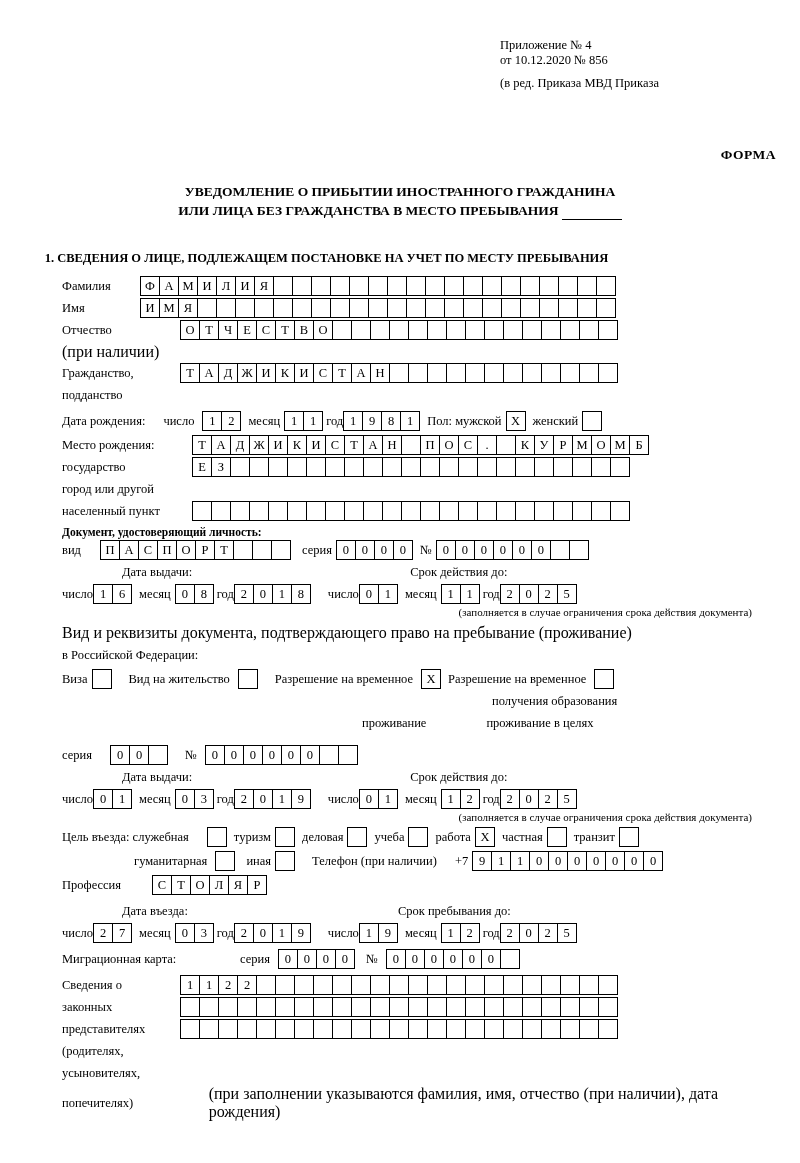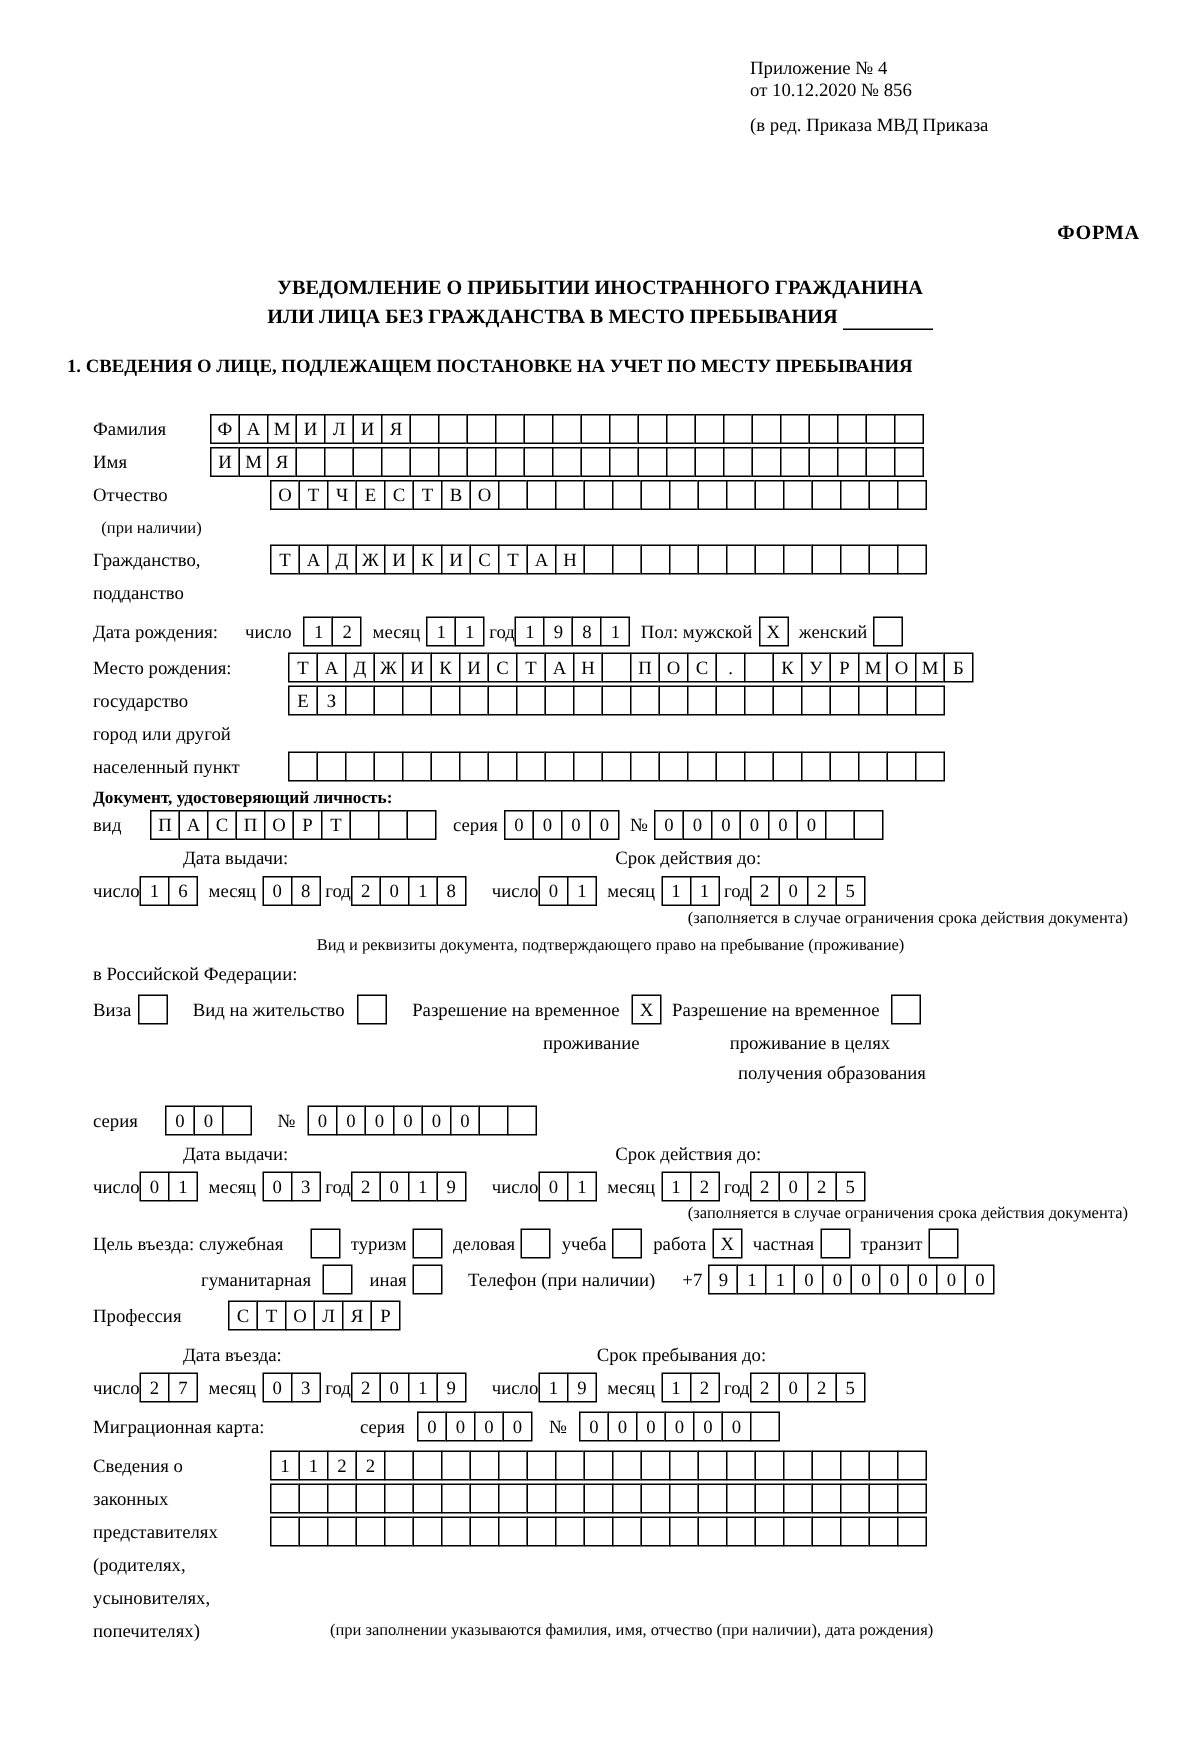--- a/index.html
+++ b/index.html
@@ -26,21 +26,21 @@
     right:40px;
     width:260px;
     font-size:12.5px;
     line-height:15px;
     text-align:left;
   }
   .hdr .gap{height:8px;}
   .forma{
     position:absolute;
     top:147px;
-    right:40px;
+    right:24px;
     font-size:13.5px;
     font-weight:bold;
     letter-spacing:.5px;
     margin-left:43px;
   }
 
   .title{
     position:absolute;
     top:182px;
     left:0;
@@ -53,21 +53,21 @@
   .title .ul{
     display:inline-block;
     width:60px;
     border-bottom:1px solid #000;
     vertical-align:bottom;
     height:13px;
   }
 
   .section1{
     position:absolute;
-    top:237px;
+    top:251px;
     left:0;
     width:653px;
     text-align:center;
     font-size:12.5px;
     font-weight:bold;
   }
 
   
   .body{
     position:absolute;
@@ -112,21 +112,21 @@
   }
 
   .docline{
     text-align:left;
     font-weight:bold;
     font-size:11.5px;
     margin-top:5px;
     margin-bottom:2px;
   }
 
-  .mini{font-size:11px;text-align:center;}
+  .mini{font-size:16px;}
 </style>
 </head>
 <body>
 
 <div class="page">
 
   <div class="hdr">
     <div>Приложение № 4</div>
     <div>от 10.12.2020 № 856</div>
     <div class="gap"></div>
@@ -510,29 +510,29 @@
       <div class="boxes" id="temp-res-box">
           <div class="bx">Х</div>
         </div>
       <div class="sp8"></div>
       <div class="lbl">Разрешение на временное</div>
       <div class="sp8"></div>
       <div class="boxes" id="edu-res-box">
           <div class="bx"></div>
         </div>
     </div>
+    <div class="row">
+      <div style="width:430px"></div>
+      <div class="lbl">получения образования</div>
+    </div>
     <div class="row" style="margin-bottom:0">
       <div style="width:300px"></div>
       <div class="lbl">проживание</div>
       <div style="width:60px"></div>
       <div class="lbl">проживание в целях</div>
-    </div>
-    <div class="row">
-      <div style="width:430px"></div>
-      <div class="lbl">получения образования</div>
     </div>
 
     <div class="row" style="margin-top:12px">
       <div class="lbl" style="width:48px">серия</div>
       <div class="boxes" id="permit-series">
           <div class="bx">0</div>
           <div class="bx">0</div>
           <div class="bx"></div>
         </div>
       <div class="sp18"></div>

